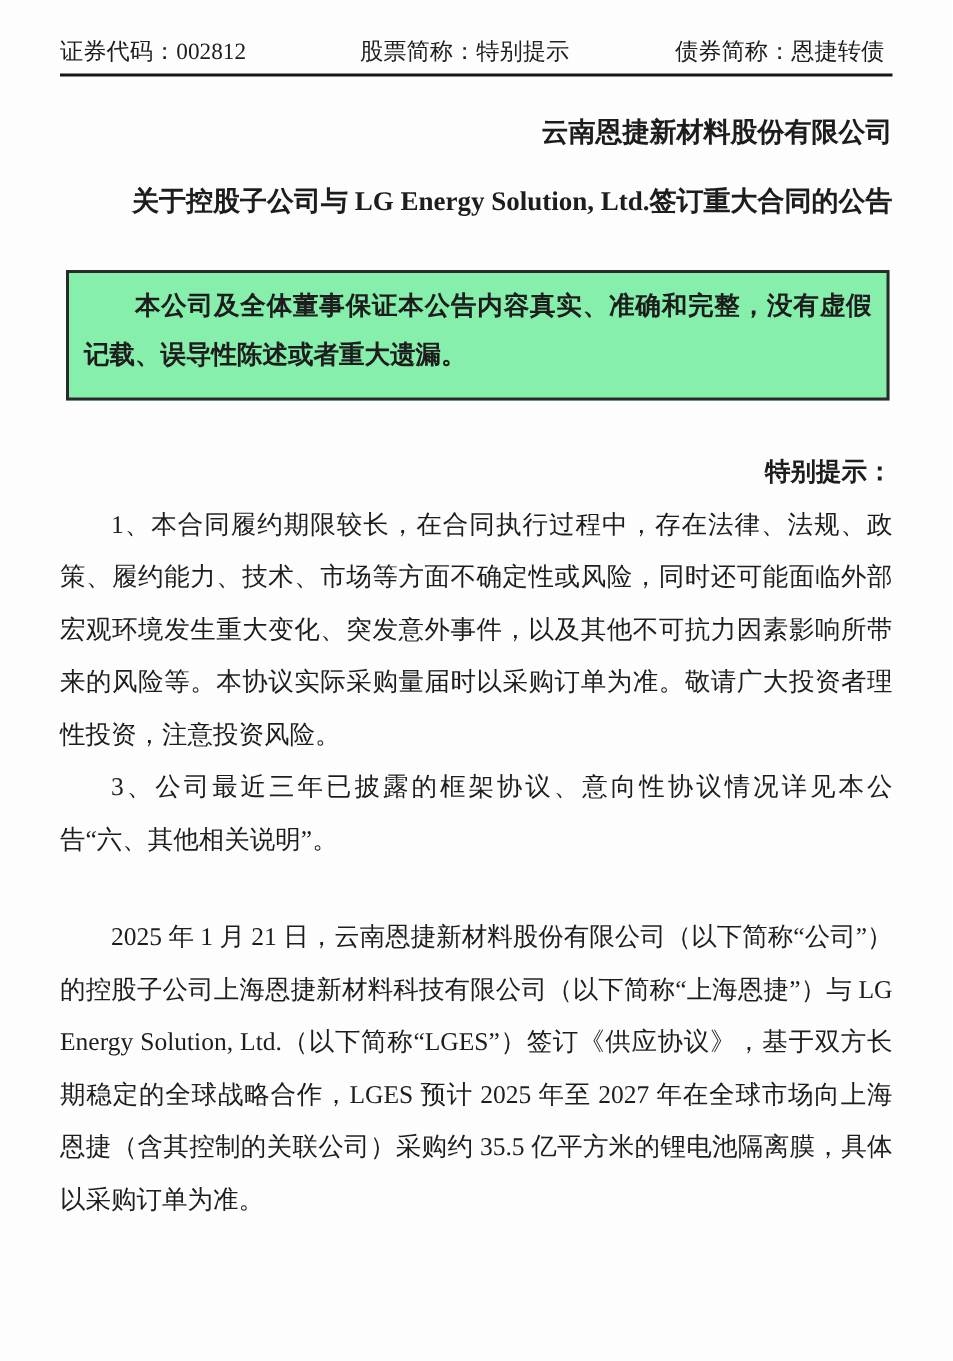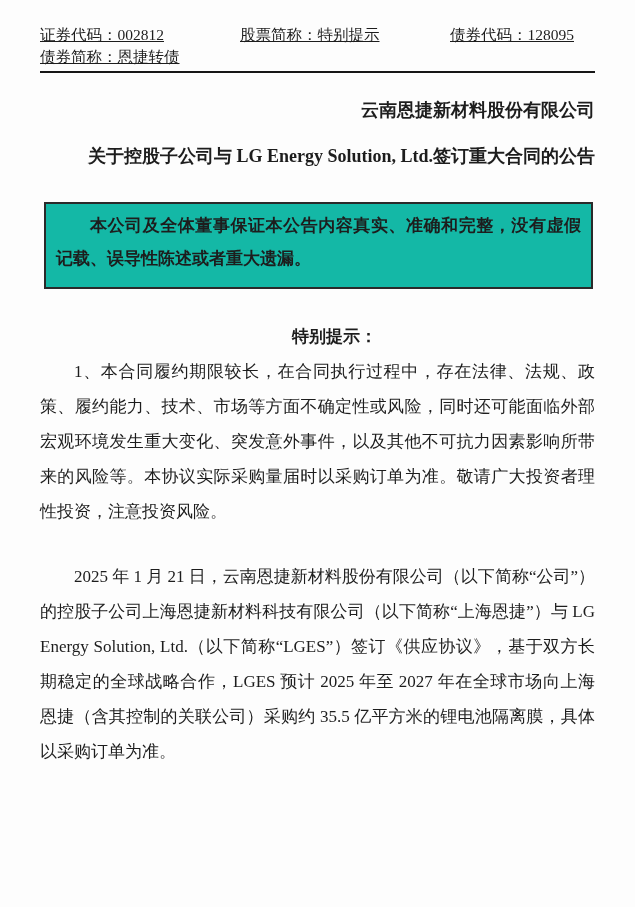--- a/index.html
+++ b/index.html
@@ -19,21 +19,20 @@
     overflow: hidden;
   }
 
   
   .doc-header {
     display: grid;
     grid-template-columns: 200px 210px 1fr;
     font-size: 15.5px;
     line-height: 22px;
     white-space: nowrap;
-    text-decoration: underline;
   }
   .doc-header .cell { display: block; }
   .header-rule {
     border: none;
     border-top: 2px solid #161616;
     margin: 3px 0 0 0;
   }
 
   
   .title-block { margin-top: 24px; }
@@ -44,21 +43,21 @@
     line-height: 26px;
     margin: 0;
   }
   .doc-title + .doc-title { margin-top: 20px; }
 
   
   .statement-box {
     box-sizing: border-box;
     margin: 33px 2px 0 4px;
     border: 2px solid #2a2a2a;
-    background: #14b8a6;
+    background: #86efac;
     padding: 5px 10px 12px 10px;
   }
   .statement-box p {
     margin: 0;
     font-weight: bold;
     font-size: 17px;
     line-height: 33px;
     text-indent: 2em;
     text-align: justify;
   }
@@ -68,50 +67,50 @@
   .para {
     margin: 0;
     font-size: 17px;
     line-height: 35px;
     text-indent: 2em;
     text-align: justify;
     text-justify: inter-ideograph;
   }
   .para.bold-head {
     font-weight: bold;
-    text-align: center;
+    text-align: right;
   }
   .section-gap { height: 30px; }
 </style>
 </head>
 <body>
 
 <div class="page">
 
   <div class="doc-header">
     <span class="cell">证券代码：002812</span>
     <span class="cell">股票简称：特别提示</span>
-    <span class="cell">债券代码：128095</span>
     <span class="cell">债券简称：恩捷转债</span>
     <span class="cell"></span>
   </div>
   <hr class="header-rule">
 
   <div class="title-block">
     <p class="doc-title">云南恩捷新材料股份有限公司</p>
     <p class="doc-title">关于控股子公司与 LG Energy Solution, Ltd.签订重大合同的公告</p>
   </div>
 
   <div class="statement-box">
     <p>本公司及全体董事保证本公告内容真实、准确和完整，没有虚假记载、误导性陈述或者重大遗漏。</p>
   </div>
 
   <div class="body-text">
     <p class="para bold-head">特别提示：</p>
     <p class="para">1、本合同履约期限较长，在合同执行过程中，存在法律、法规、政策、履约能力、技术、市场等方面不确定性或风险，同时还可能面临外部宏观环境发生重大变化、突发意外事件，以及其他不可抗力因素影响所带来的风险等。本协议实际采购量届时以采购订单为准。敬请广大投资者理性投资，注意投资风险。</p>
+    <p class="para">3、公司最近三年已披露的框架协议、意向性协议情况详见本公告“六、其他相关说明”。</p>
   </div>
 
   <div class="section-gap"></div>
 
   <div>
     <p class="para">2025 年 1 月 21 日，云南恩捷新材料股份有限公司（以下简称“公司”）的控股子公司上海恩捷新材料科技有限公司（以下简称“上海恩捷”）与 LG Energy Solution, Ltd.（以下简称“LGES”）签订《供应协议》，基于双方长期稳定的全球战略合作，LGES 预计 2025 年至 2027 年在全球市场向上海恩捷（含其控制的关联公司）采购约 35.5 亿平方米的锂电池隔离膜，具体以采购订单为准。</p>
 
   </div>
 
 </div>

